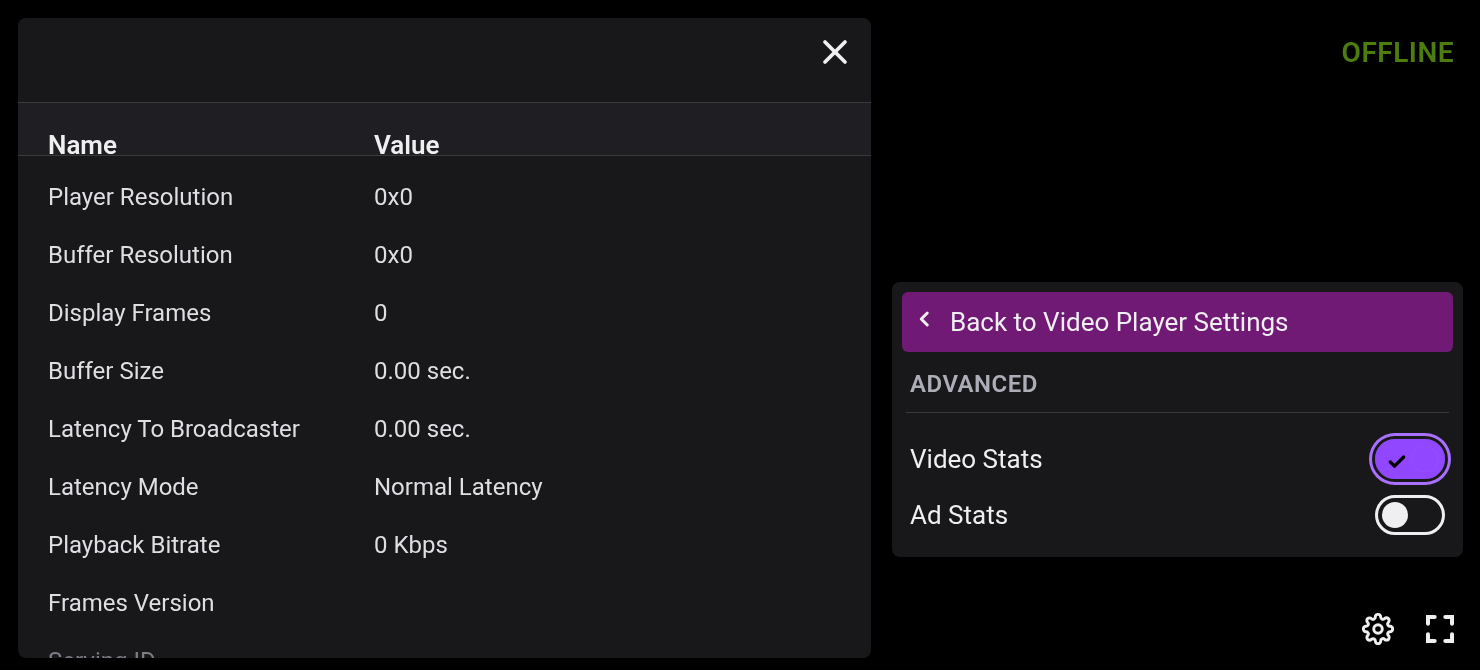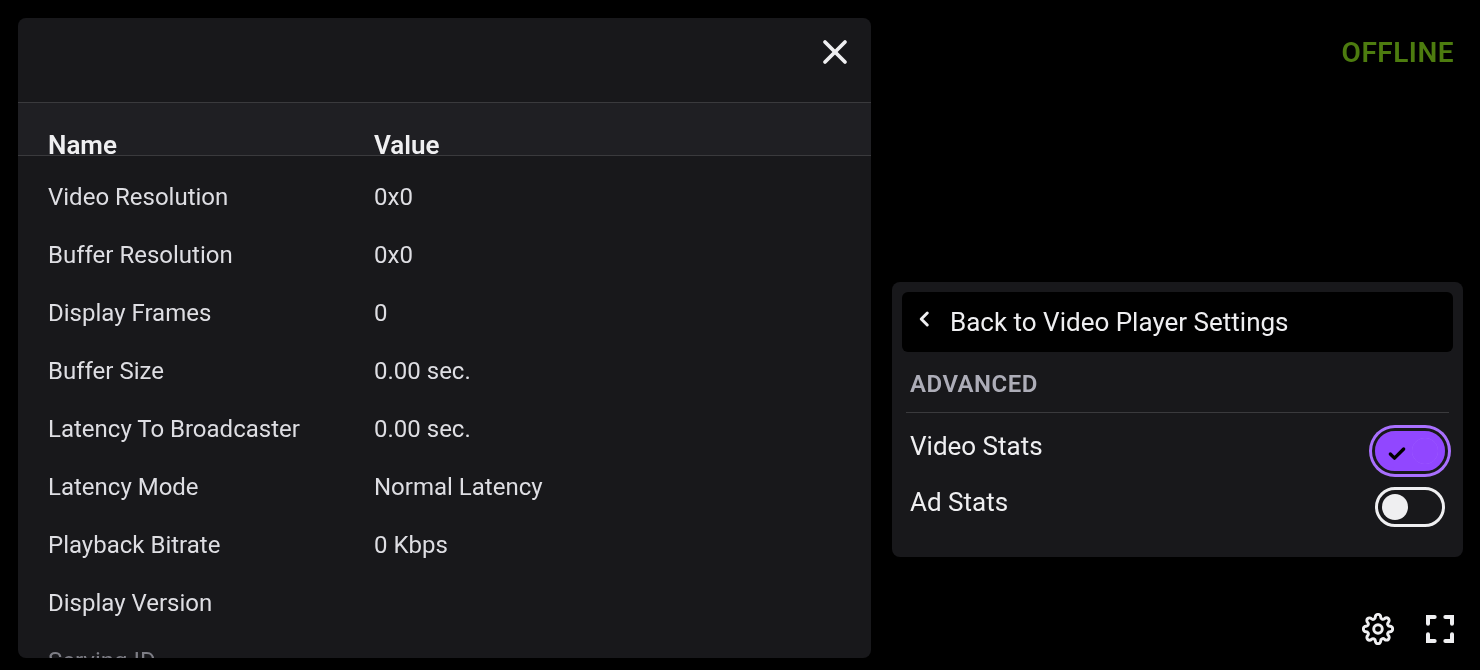--- a/index.html
+++ b/index.html
@@ -42,32 +42,32 @@
     }
 
     
     .settings-menu {
       position:absolute; left:892px; top:282px; width:571px;
       background:#18181b; border-radius:8px; padding:10px 10px 14px;
     }
     .back-row {
       display:flex; align-items:center; gap:16px;
       height:60px; padding:0 14px;
-      background:#000000; border-radius:6px;
+      background:#701a75; border-radius:6px;
       font-size:26px; color:#efeff1; cursor:pointer;
     }
     .back-row svg { width:18px; height:28px; }
     .section-label {
       padding:18px 8px 14px;
       font-size:24px; font-weight:600; letter-spacing:0.5px; color:#adadb8;
     }
     .divider { height:1px; background:#3a3a3d; margin:0 4px 18px; }
 
     .toggle-row {
-      display:flex; align-items:flex-start; justify-content:space-between;
+      display:flex; align-items:center; justify-content:space-between;
       padding:0 8px; height:56px; font-size:26px; color:#efeff1;
     }
 
     .switch {
       position:relative; width:70px; height:40px; border-radius:20px;
       border:3px solid #efeff1; background:#18181b; display:inline-block; cursor:pointer;
     }
     .switch .knob {
       position:absolute; top:4px; left:4px; width:26px; height:26px;
       border-radius:50%; background:#efeff1;
@@ -110,21 +110,21 @@
       </span>
     </button>
 
     <div class="stats-table">
       <div class="stats-header-row">
         <div class="h-name">Name</div>
         <div class="h-value">Value</div>
       </div>
       <div class="stats-body">
         <div class="stats-body-row">
-            <div class="c-name">Video Resolution</div>
+            <div class="c-name">Player Resolution</div>
             <div class="c-value">0x0</div>
           </div>
         <div class="stats-body-row">
             <div class="c-name">Buffer Resolution</div>
             <div class="c-value">0x0</div>
           </div>
         <div class="stats-body-row">
             <div class="c-name">Display Frames</div>
             <div class="c-value">0</div>
           </div>
@@ -138,21 +138,21 @@
           </div>
         <div class="stats-body-row">
             <div class="c-name">Latency Mode</div>
             <div class="c-value">Normal Latency</div>
           </div>
         <div class="stats-body-row">
             <div class="c-name" data="stats_panel.rows.6.name">Playback Bitrate</div>
             <div class="c-value">0 Kbps</div>
           </div>
         <div class="stats-body-row">
-            <div class="c-name">Display Version</div>
+            <div class="c-name">Frames Version</div>
           </div>
         <div class="stats-body-row dim">
             <div class="c-name">Serving ID</div>
             <div class="c-value"></div>
           </div>
       </div>
     </div>
   </div>
 
   <div class="status-text">OFFLINE</div>

